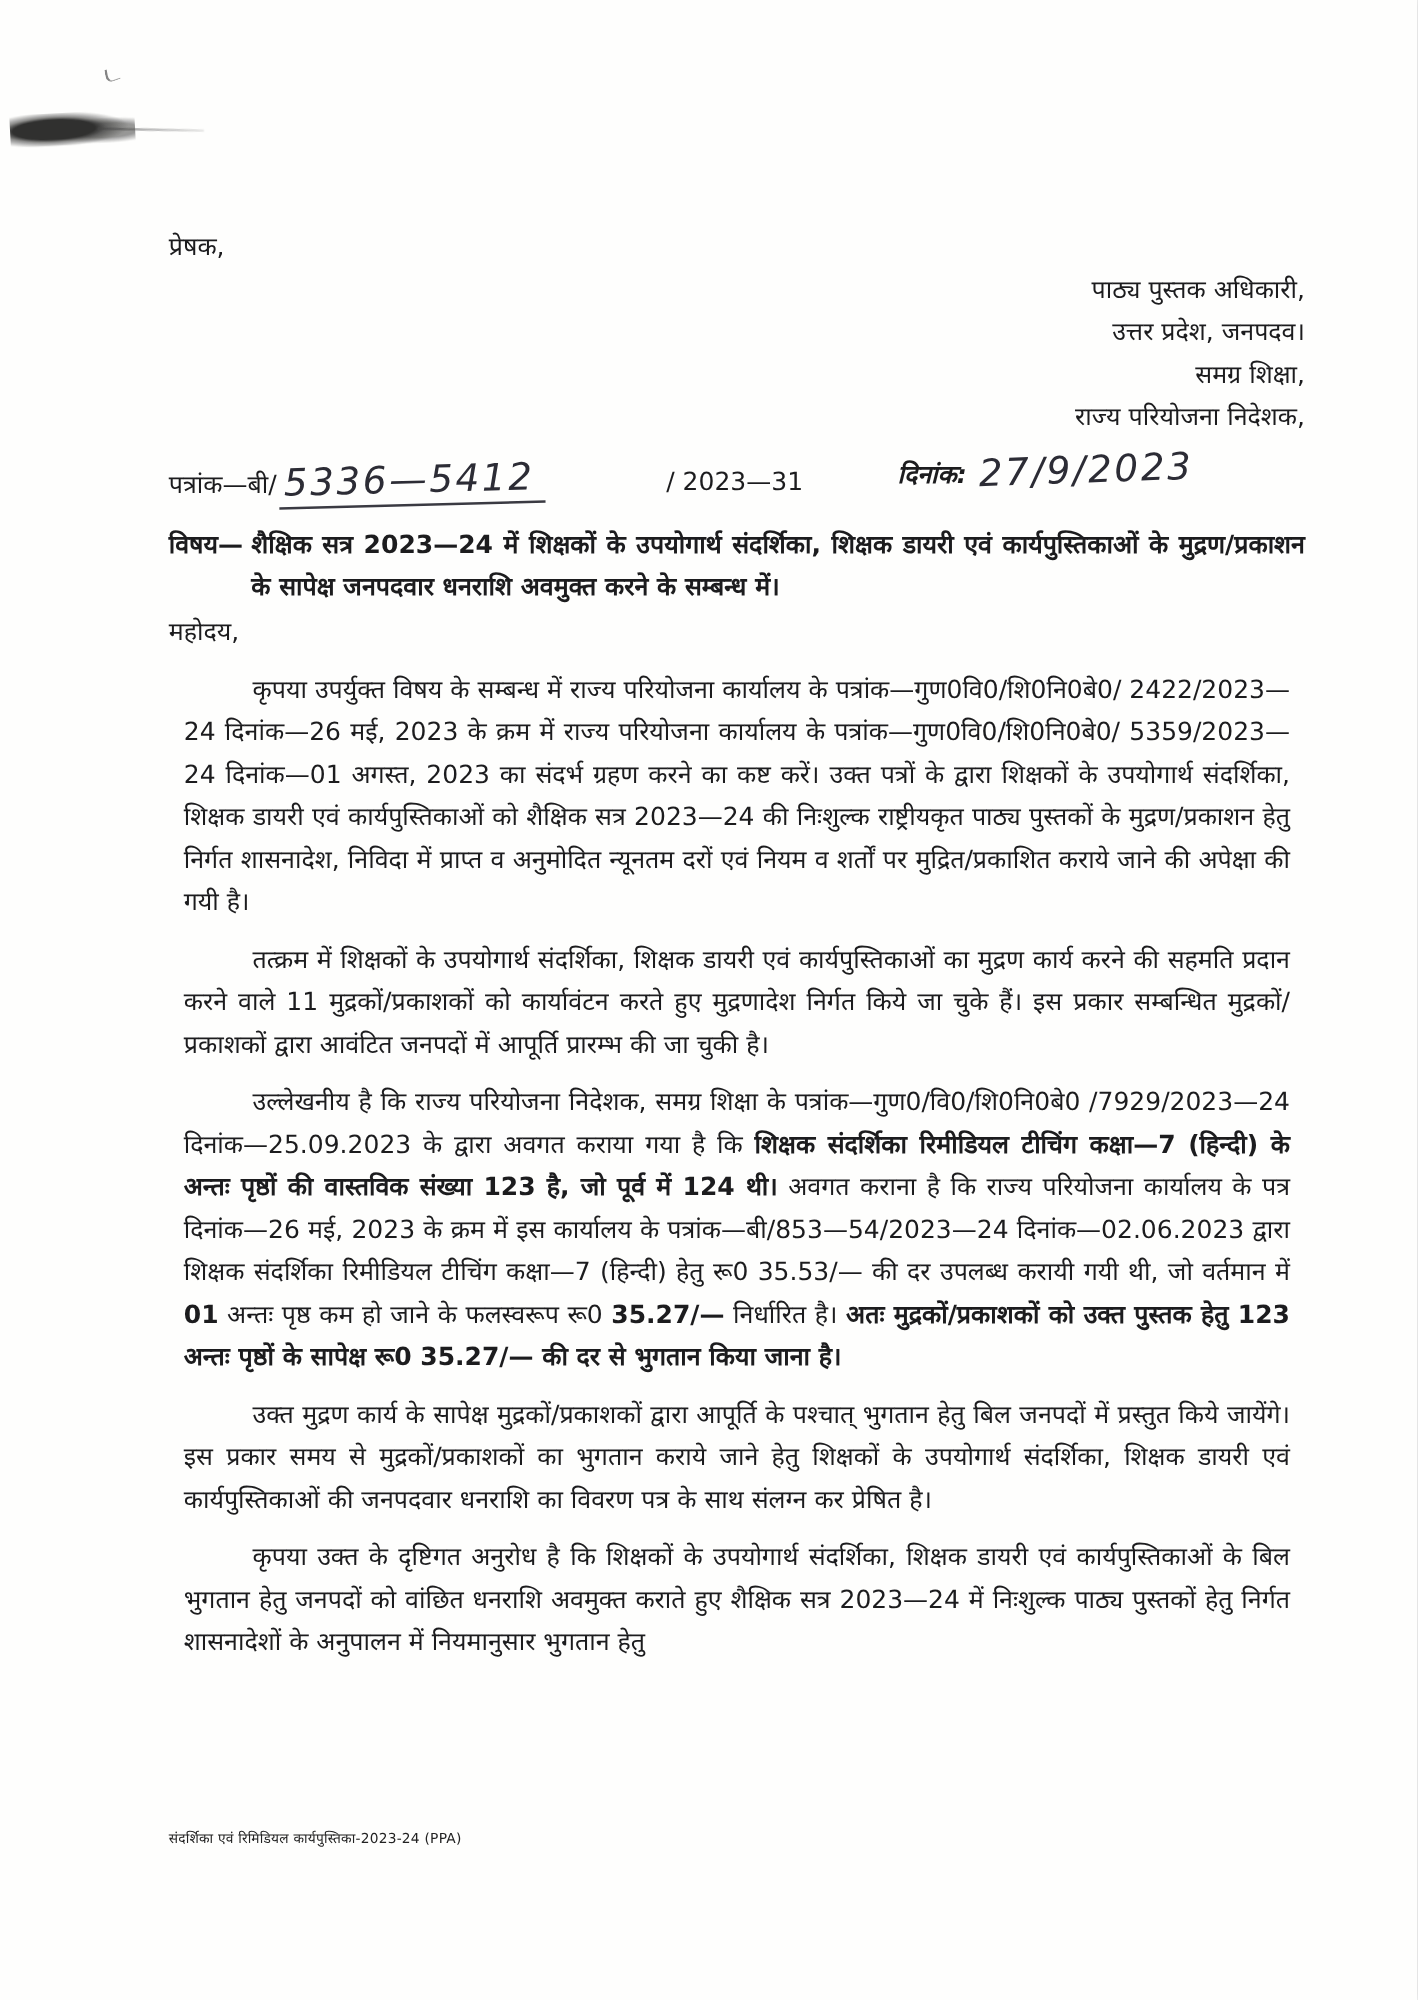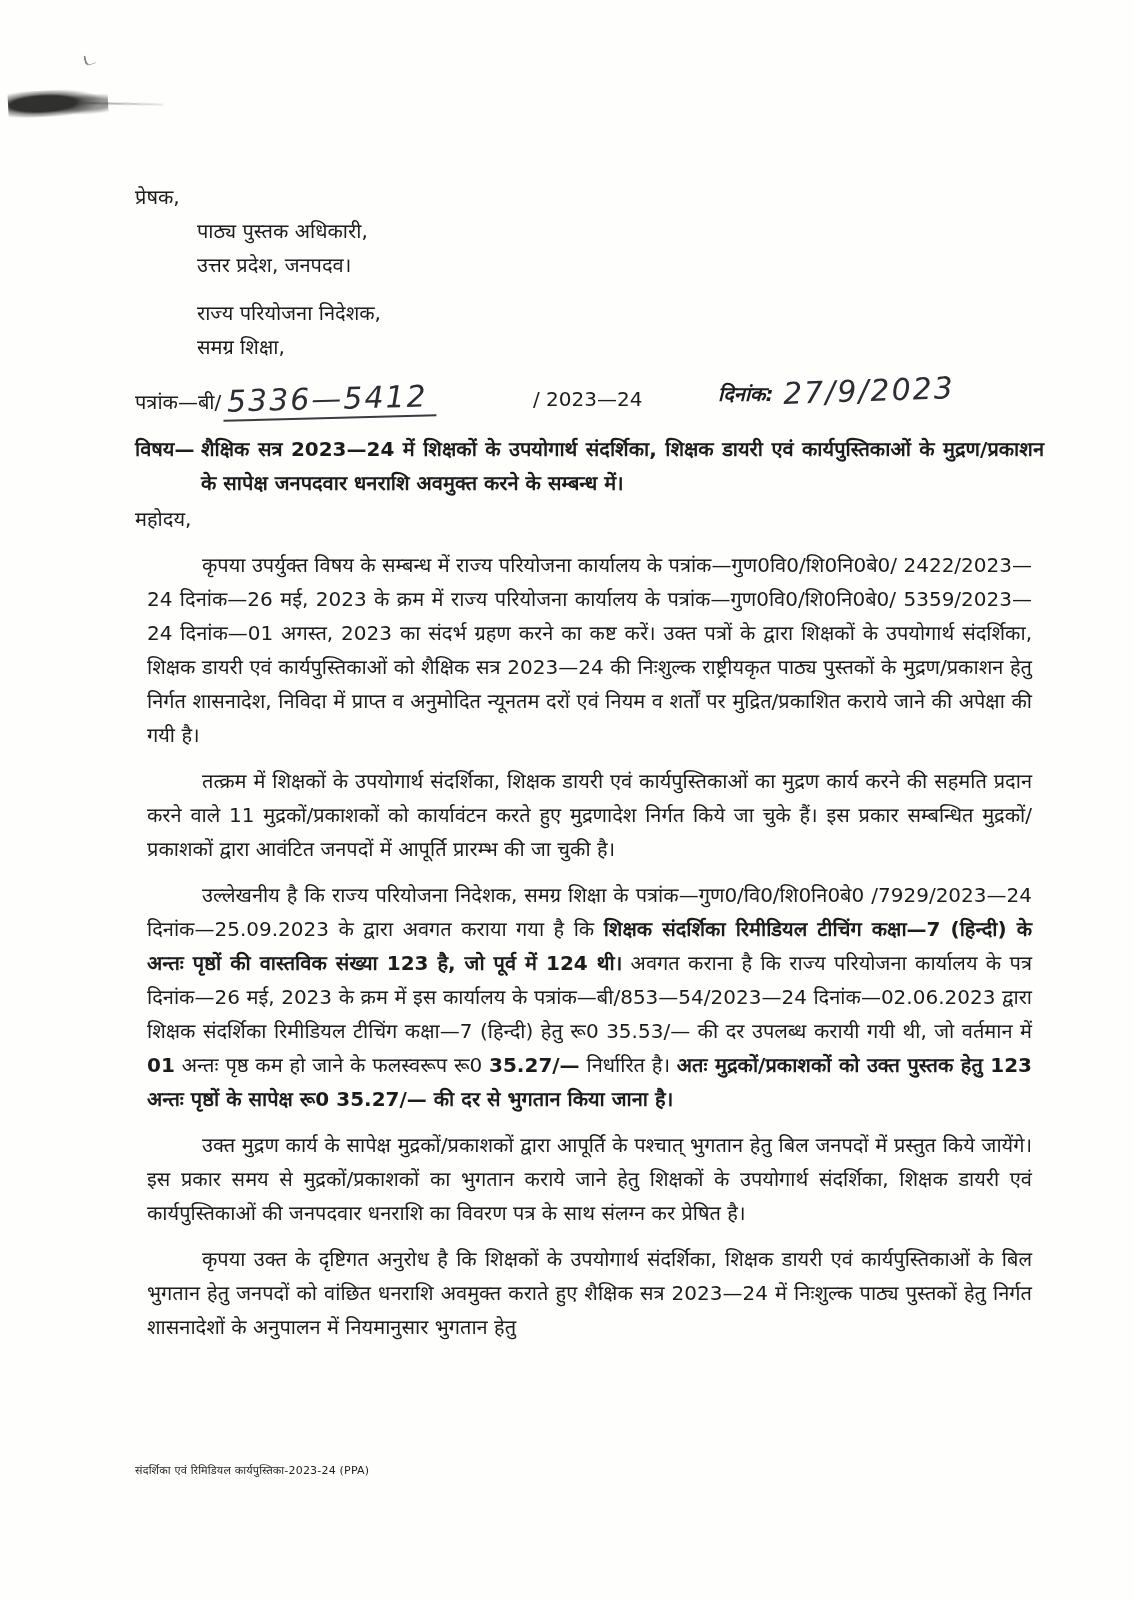--- a/index.html
+++ b/index.html
@@ -34,22 +34,22 @@
     transform:rotate(-20deg) skewX(-10deg);
     border-radius:0 0 0 6px;
   }
   .content{
     position:absolute;left:0;top:0;width:1134px;
     padding:180px 90px 0 135px;
     box-sizing:border-box;
     font-size:20px;line-height:34px;
   }
   .line{white-space:nowrap;}
-  .ind{padding-left:62px;}
-  .sender{margin-bottom:14px;}
+  .ind{padding-left:62px;text-align:right;}
+  .sender{}
   .recipient{margin-bottom:8px;}
   .refline{position:relative;height:54px;margin:4px 0 6px;}
   .ref-no{position:absolute;left:0;top:10px;}
   .ref-suffix{position:absolute;left:398px;top:10px;}
   .ref-date{position:absolute;left:583px;top:2px;}
   .ref-date .label{font-weight:700;font-style:italic;}
   .handwritten{
     display:inline-block;
     font-style:italic;
     font-size:30px;
@@ -89,27 +89,27 @@
 
   <main class="content">
 
     <div class="sender">
       <div class="line">प्रेषक,</div>
       <div class="line ind">पाठ्य पुस्तक अधिकारी,</div>
       <div class="line ind">उत्तर प्रदेश, जनपदव।</div>
     </div>
 
     <div class="recipient">
+      <div class="line ind">समग्र शिक्षा,</div>
       <div class="line ind">राज्य परियोजना निदेशक,</div>
-      <div class="line ind">समग्र शिक्षा,</div>
     </div>
 
     <div class="refline">
       <span class="ref-no"><span>पत्रांक—बी/</span><span class="handwritten hw-no">5336—5412</span></span>
-      <span class="ref-suffix">/ 2023—24</span>
+      <span class="ref-suffix">/ 2023—31</span>
       <span class="ref-date"><span class="label">दिनांक:</span><span class="handwritten hw-date">27/9/2023</span></span>
     </div>
 
     <div class="subject">
       <span class="subject-label">विषय—</span>
       <span class="subject-text">शैक्षिक सत्र 2023—24 में शिक्षकों के उपयोगार्थ संदर्शिका, शिक्षक डायरी एवं कार्यपुस्तिकाओं के मुद्रण/प्रकाशन के सापेक्ष जनपदवार धनराशि अवमुक्त करने के सम्बन्ध में।</span>
     </div>
 
     <div class="line salutation">महोदय,</div>
 

